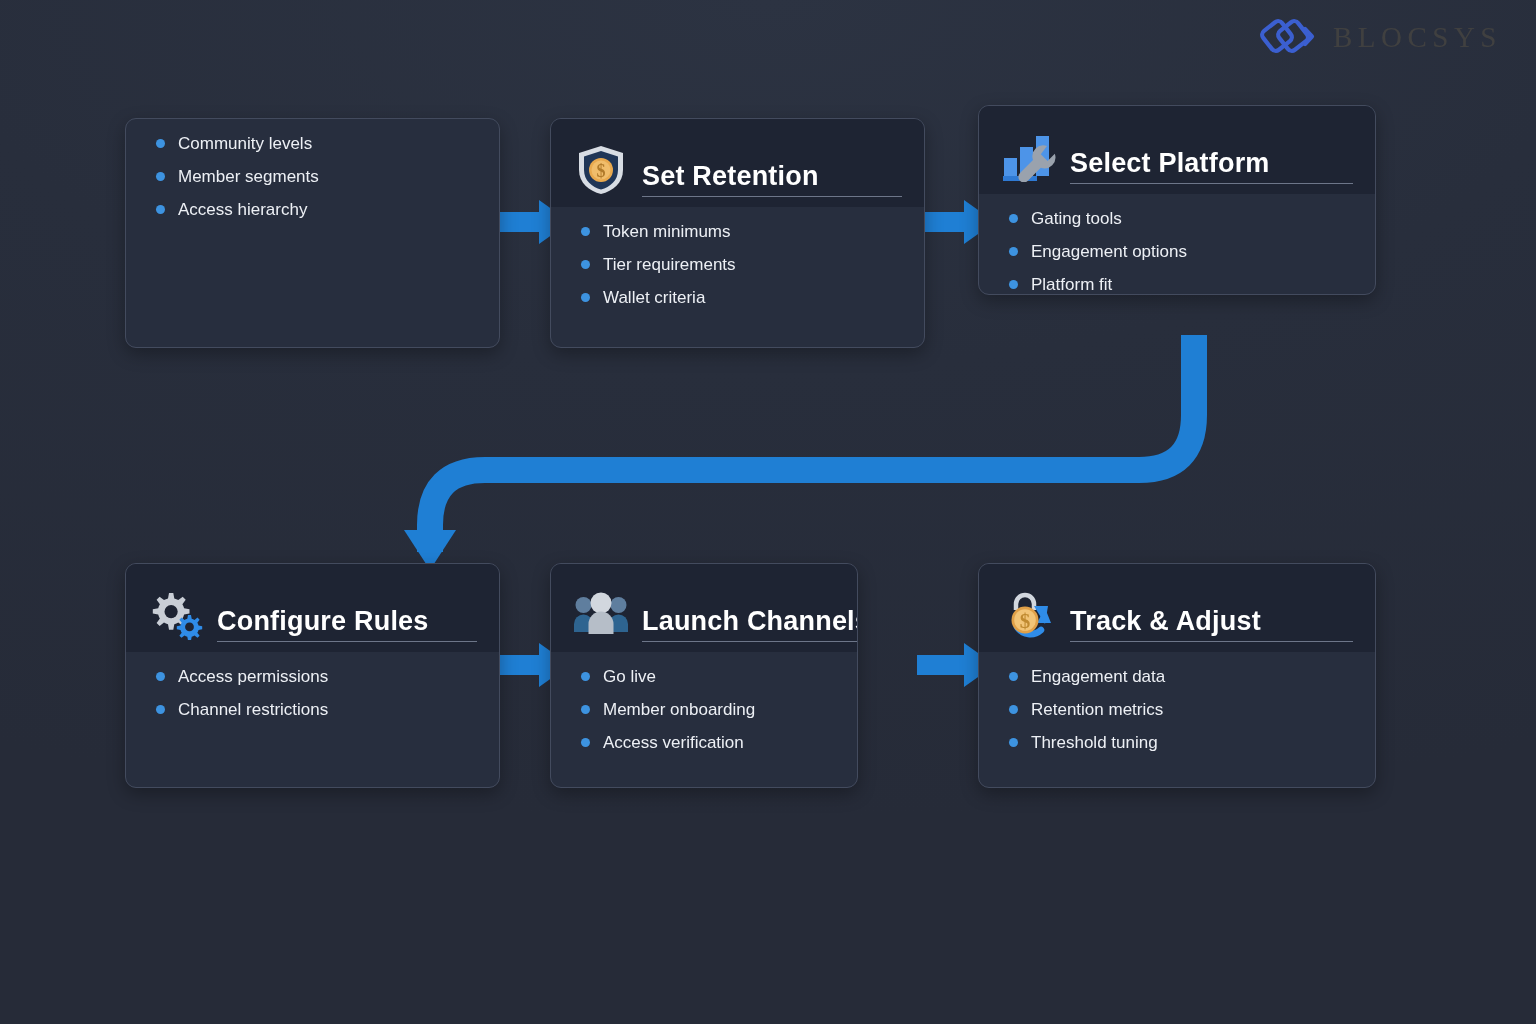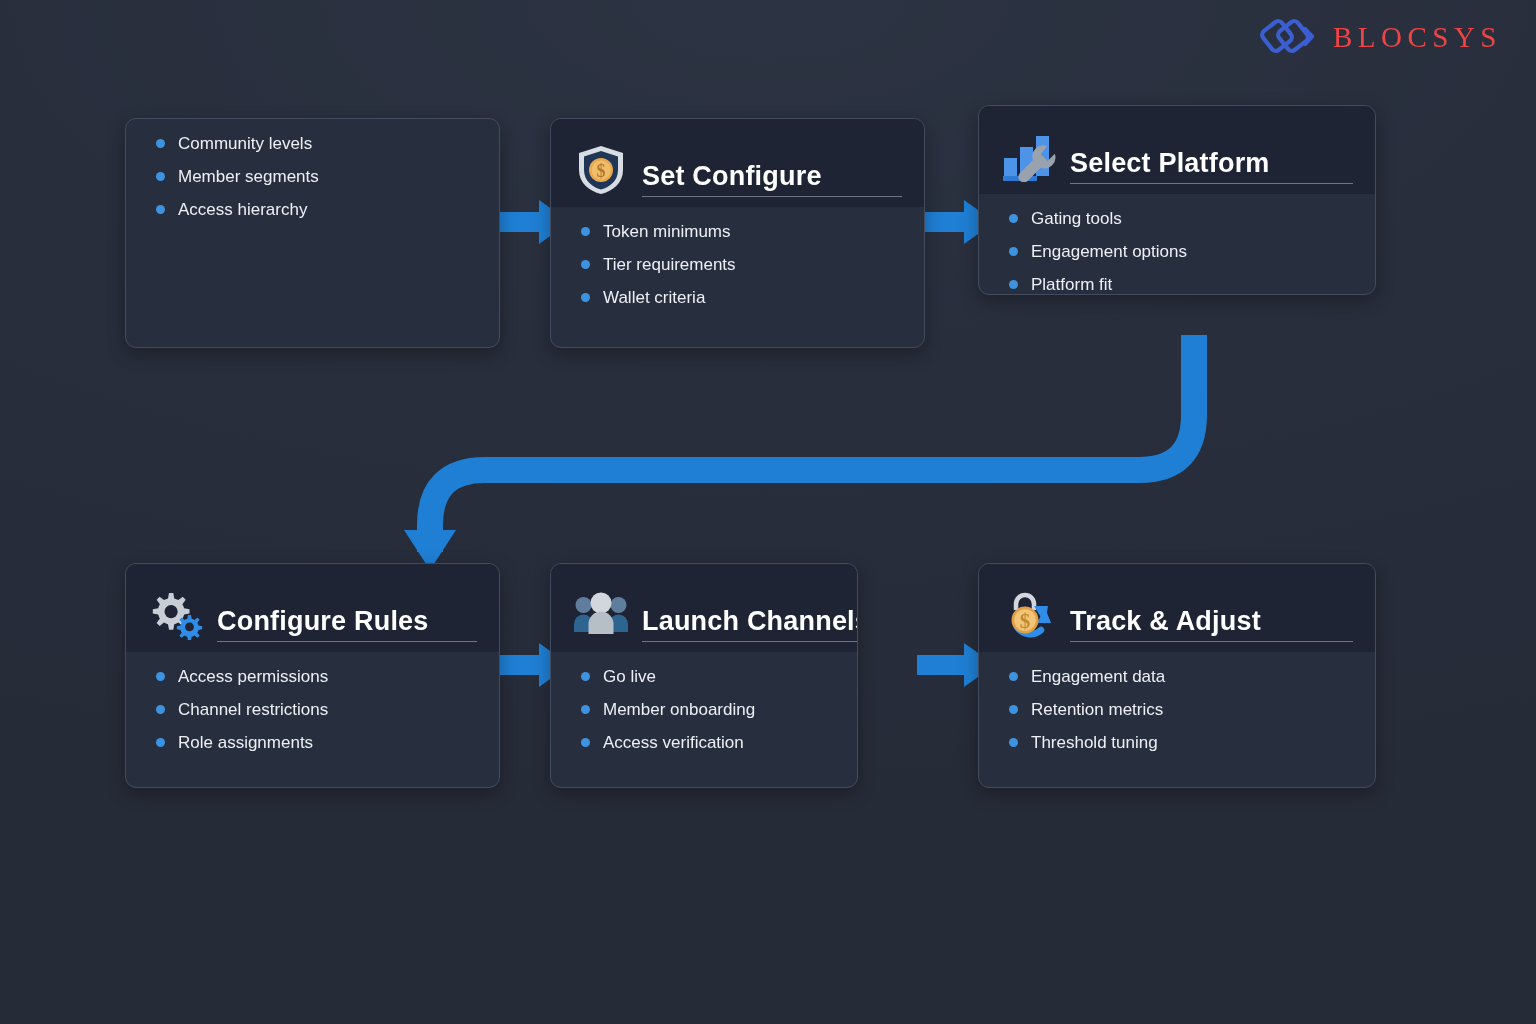--- a/index.html
+++ b/index.html
@@ -10,21 +10,21 @@
       radial-gradient(ellipse 120% 80% at 50% 0%, #2c3342 0%, #282e3c 45%, #262b38 100%);
     position:relative;
   }
 
   
   #logo{
     position:absolute; top:14px; right:34px;
     display:flex; align-items:center; gap:14px;
   }
   #logo .wordmark{
-    color:#ef4444; font-size:29px; letter-spacing:5.5px;
+    color:#404040; font-size:29px; letter-spacing:5.5px;
     font-family:"Liberation Serif", serif; font-weight:400;text-align:right;
   }
 
   
   #diagram{ position:absolute; inset:0; }
 
   .card{
     position:absolute;
     border:1px solid #434b5e;
     border-radius:11px;
@@ -120,21 +120,21 @@
     <div class="card-header">
       <span class="card-icon">
         <svg width="50" height="52" viewBox="0 0 50 52">
           <path d="M25 2 L47 9 V26 C47 39 37 47 25 50 C13 47 3 39 3 26 V9 Z" fill="#d8dde4"></path>
           <path d="M25 7 L42 12.5 V26 C42 36.5 34 43 25 45.5 C16 43 8 36.5 8 26 V12.5 Z" fill="#203657"></path>
           <circle cx="25" cy="26" r="12" fill="#e8a94e"></circle>
           <circle cx="25" cy="26" r="9.5" fill="#f0bd6b"></circle>
           <text x="25" y="33" font-family="'Liberation Serif',serif" font-size="18" font-weight="bold" fill="#b07a2a" text-anchor="middle">$</text>
         </svg>
       </span>
-      <span class="card-title">Set Configure</span>
+      <span class="card-title">Set Retention</span>
     </div>
     <div class="card-body">
       <div class="bullet">
         <span class="dot"></span>
         <span>Token minimums</span>
       </div>
       <div class="bullet">
         <span class="dot"></span>
         <span>Tier requirements</span>
       </div>
@@ -199,24 +199,20 @@
     </div>
     <div class="card-body">
       <div class="bullet">
         <span class="dot"></span>
         <span>Access permissions</span>
       </div>
       <div class="bullet">
         <span class="dot"></span>
         <span>Channel restrictions</span>
       </div>
-      <div class="bullet">
-        <span class="dot"></span>
-        <span>Role assignments</span>
-      </div>
     </div>
   </div>
 
   <div class="card" style="left:550px; top:563px; width:308px; height:225px;">
     <div class="card-header">
       <span class="card-icon">
         <svg width="56" height="46" viewBox="0 0 56 46">
           <circle cx="10.5" cy="13" r="8" fill="#5f7e9e"></circle>
           <path d="M1 40 v-8 a9.5 9.5 0 0 1 19 0 v8 Z" fill="#2e6490"></path>
           <circle cx="45.5" cy="13" r="8" fill="#5f7e9e"></circle>

